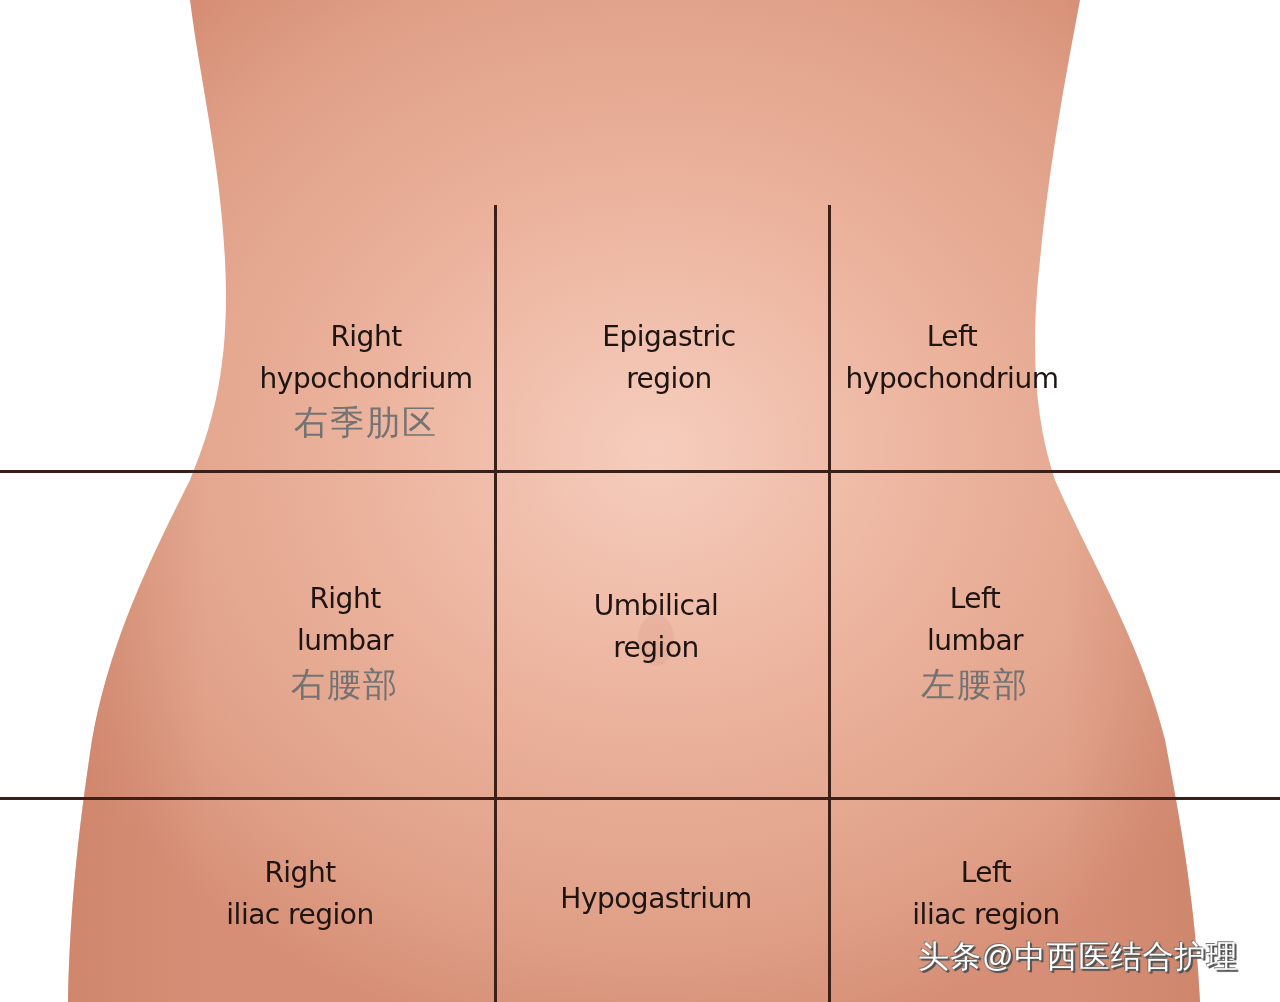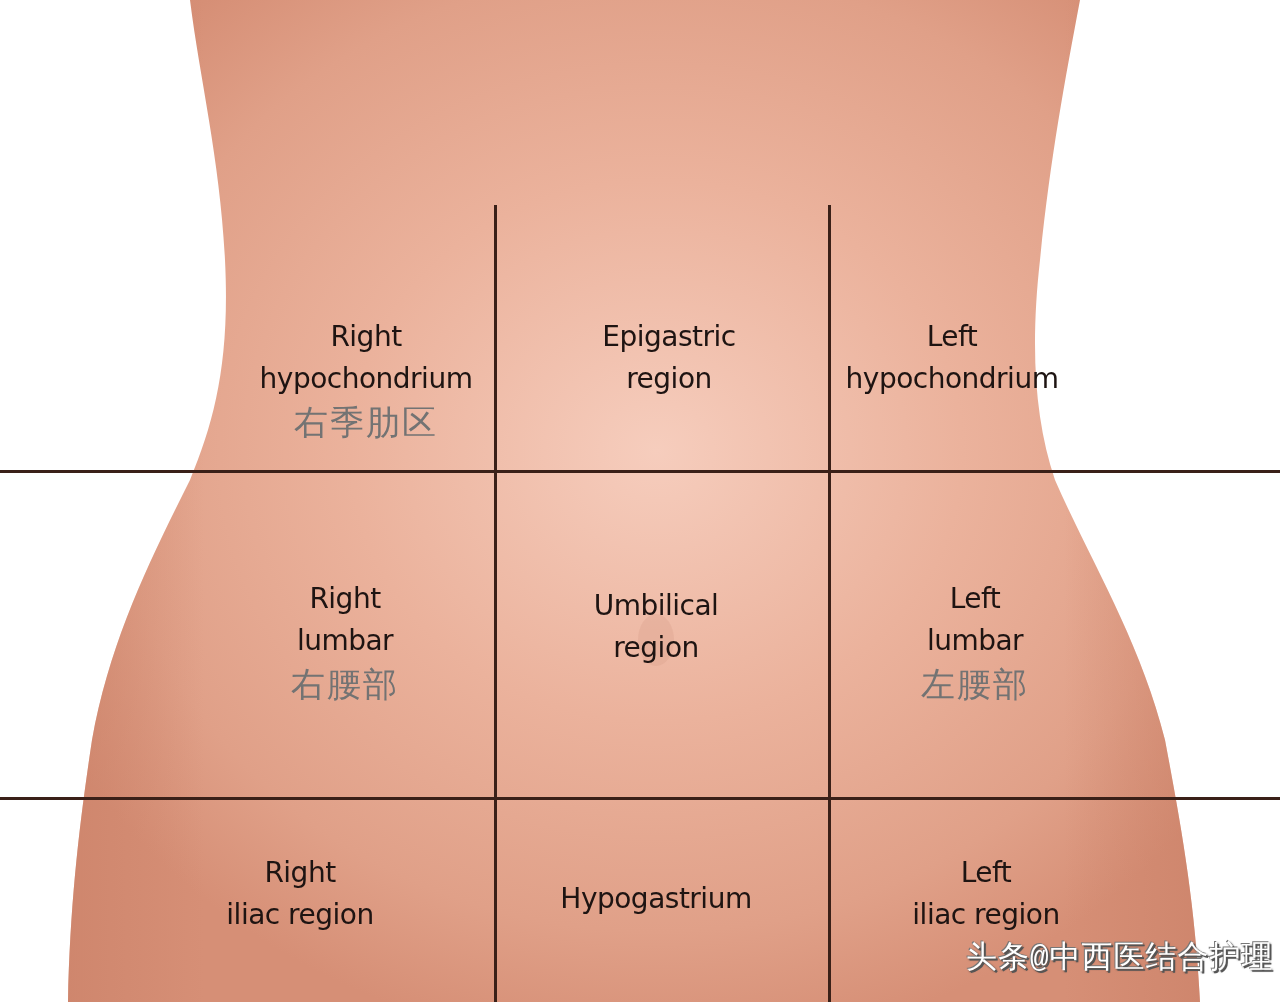--- a/index.html
+++ b/index.html
@@ -3,21 +3,21 @@
 <meta charset="utf-8">
 <style>
   html, body { margin:0; padding:0; }
   body { width:1280px; height:1002px; position:relative; overflow:hidden; background:#ffffff; font-family:"DejaVu Sans", "Liberation Sans", sans-serif; }
   #torso { position:absolute; left:0; top:0; width:1280px; height:1002px; }
   .hline { position:absolute; left:0; width:1280px; height:3px; background:#3a2018; }
   .vline { position:absolute; width:3px; background:#3a2018; }
   .label { position:absolute; text-align:center; color:#1e1412; transform:translateX(-50%); white-space:nowrap; }
   .en { font-family:"DejaVu Sans", "Liberation Sans", sans-serif; font-size:28px; line-height:42px; letter-spacing:-0.5px;text-align:center; }
   .zh { font-family:"DejaVu Sans", "Liberation Sans", sans-serif; font-size:34px; line-height:44px; color:#737373; letter-spacing:2px; }
-  .watermark { position:absolute; left:918px; top:936px; font-family:Liberation Mono, monospace; font-size:31px; color:#ffffff; text-shadow:2px 2px 0 #555, -1px -1px 0 #777, 1px 1px 2px #333; letter-spacing:1px;margin-left:48px; }
+  .watermark { position:absolute; left:918px; top:936px; font-family:Liberation Sans, sans-serif; font-size:31px; color:#ffffff; text-shadow:2px 2px 0 #555, -1px -1px 0 #777, 1px 1px 2px #333; letter-spacing:1px; }
 </style>
 </head>
 <body>
 
 <svg id="torso" viewBox="0 0 1280 1002" xmlns="http://www.w3.org/2000/svg">
   <defs>
     <radialGradient id="skin" cx="52%" cy="45%" r="60%">
       <stop offset="0%" stop-color="#f6cdbd"></stop>
       <stop offset="45%" stop-color="#ebb29c"></stop>
       <stop offset="80%" stop-color="#e0a088"></stop>

